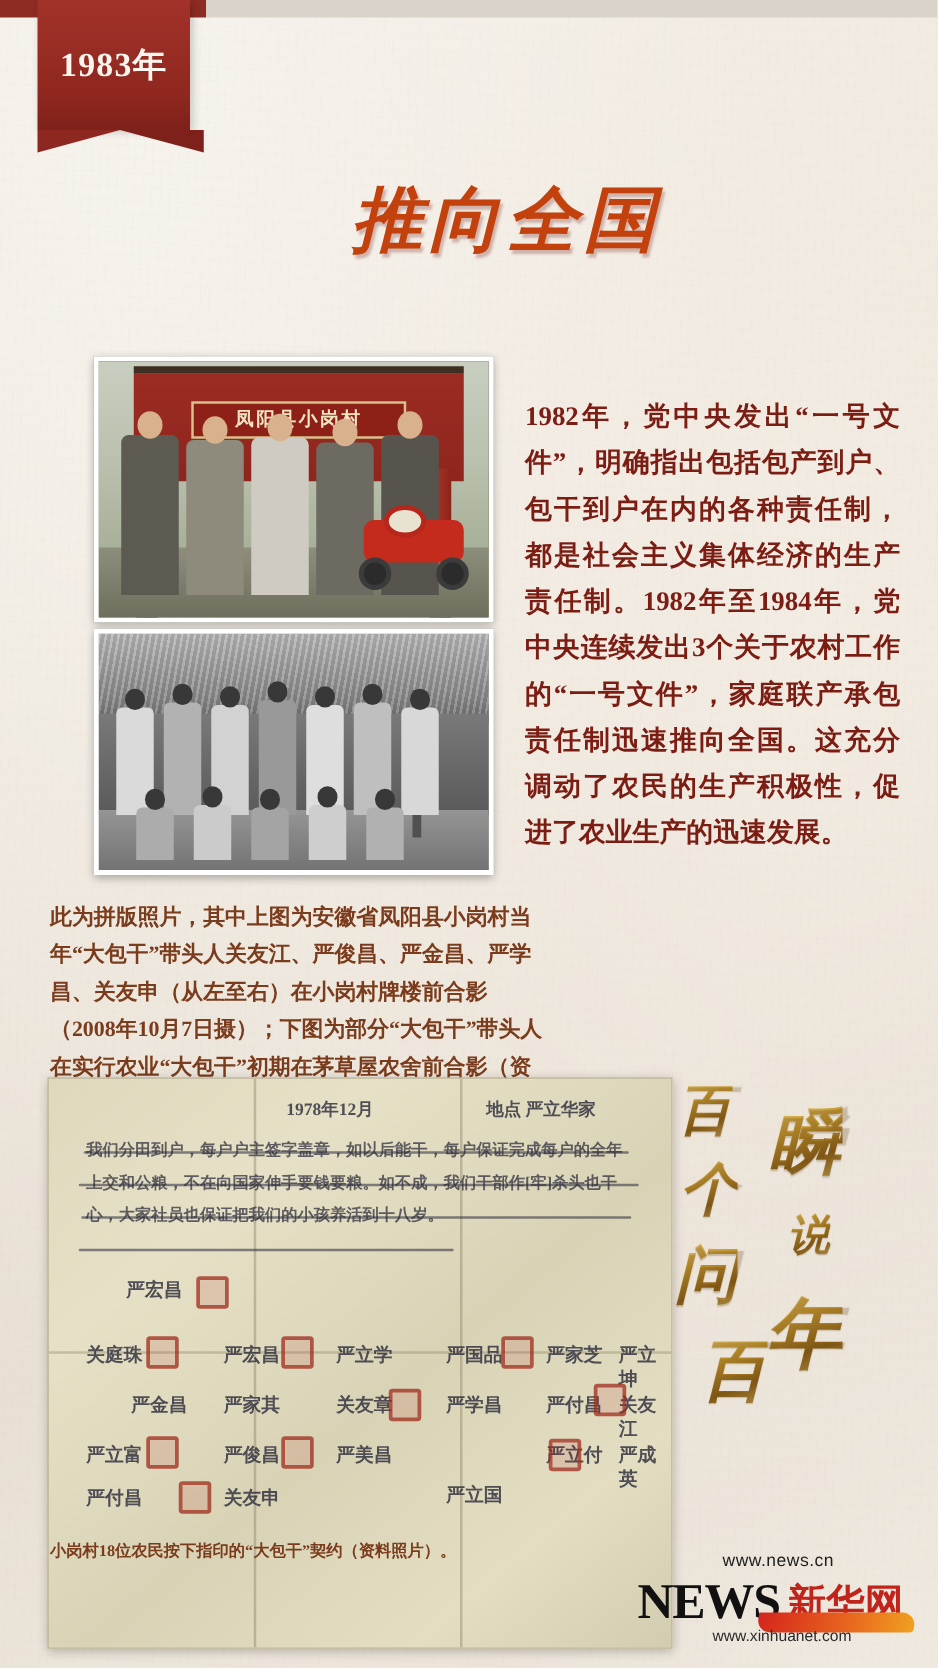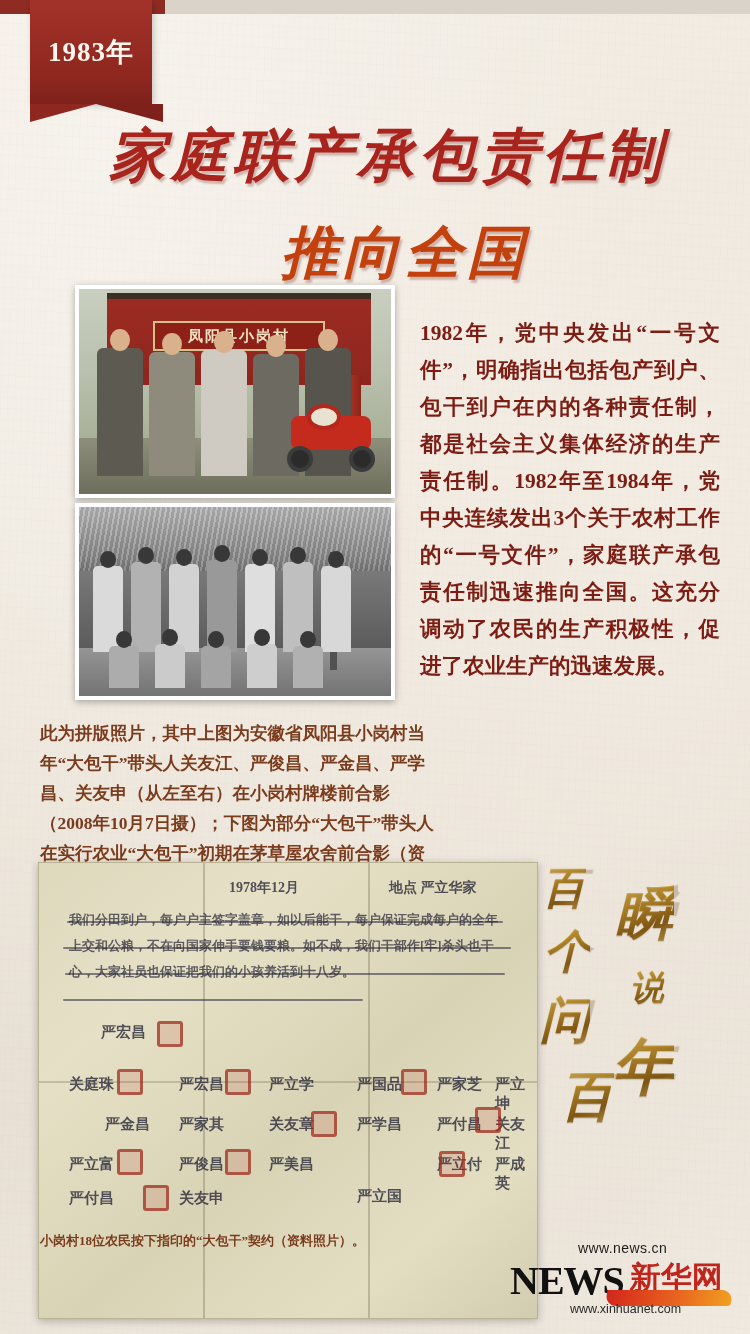--- a/index.html
+++ b/index.html
@@ -218,21 +218,21 @@
 
   
   .logo-box { position: absolute; right: 18px; bottom: 20px; width: 222px; height: 74px; }
   .logo-url-top {
     position: absolute; top: 0; left: 68px;
     font-size: 14px; color: #1d1d1d; letter-spacing: .4px;
     font-family: "Liberation Sans", sans-serif;
   }
   .logo-main {
     position: absolute; top: 17px; left: 0;
-    display: flex; align-items: flex-start;
+    display: flex; align-items: flex-end;
   }
   .logo-news {
     font-size: 40px; font-weight: bold; color: #111;
     font-family: "Liberation Serif", serif; letter-spacing: -1px;
   }
   .logo-cn {
     margin-left: 6px; font-size: 31px; font-weight: bold; color: #c0241b;
     font-family: "Liberation Serif", serif;
   }
   .logo-swoosh {
@@ -252,21 +252,20 @@
 
 <div class="paper-texture"></div>
 
 <div class="top-bar"></div>
 
 <div class="year-ribbon">
   <div class="year-text">1983年</div>
 </div>
 
 <div class="title-block">
-  <div class="title-line1">家庭联产承包责任制</div>
   <div class="title-line2">推向全国</div>
 </div>
 
 <div class="photo-color">
   <div class="pc-sky"></div>
   <div class="pc-gate">
     <div class="pc-gate-board">凤阳县小岗村</div>
   </div>
   <div class="pc-pillar l"></div>
   <div class="pc-pillar r"></div>

